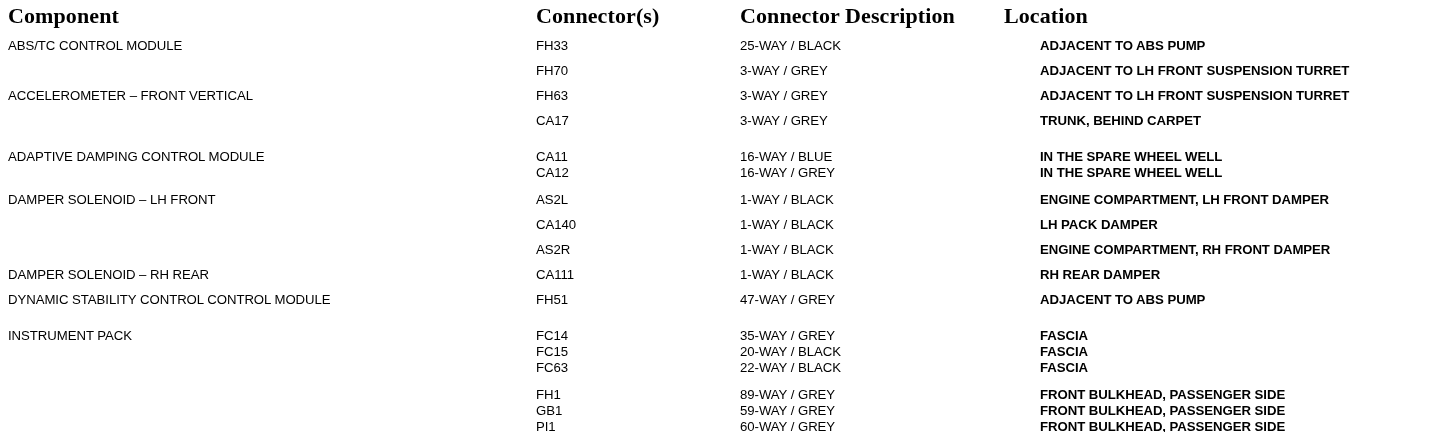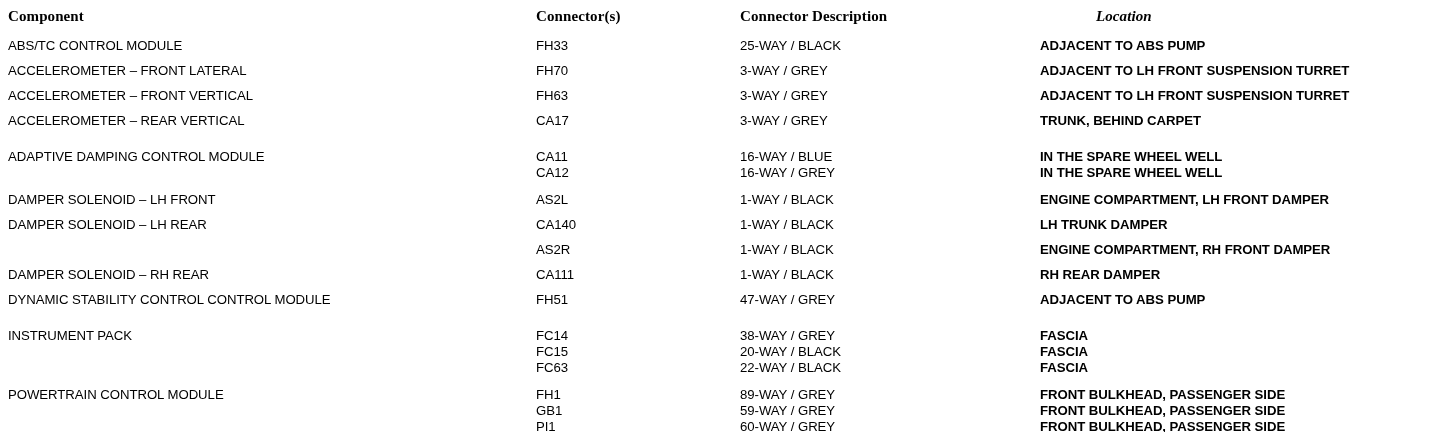--- a/index.html
+++ b/index.html
@@ -25,21 +25,21 @@
   
   .head {
     position: relative;
     height: 34px;
   }
   .head .cell {
     position: absolute;
     top: 0;
     font-family: "Liberation Serif", serif;
     font-weight: bold;
-    font-size: 15px;
+    font-size: 22px;
     line-height: 24px;
     letter-spacing: 0.1px;
     white-space: nowrap;
   }
 
   
   .rows { position: relative; }
 
   .row {
     position: relative;
@@ -70,21 +70,21 @@
 
   
   .c-component   { left: 8px; }
   .c-connector   { left: 536px; }
   .c-description { left: 740px; }
   .c-location    { left: 1040px; font-weight: bold; }
 
   .head .c-component   { left: 8px; }
   .head .c-connector   { left: 536px; }
   .head .c-description { left: 740px; }
-  .head .c-location    { left: 1096px; font-style: italic; }
+  .head .c-location    { left: 1004px; }
 </style>
 </head>
 <body>
 
 <div class="table">
 
   <div class="head">
     <span class="cell c-component">Component</span>
     <span class="cell c-connector">Connector(s)</span>
     <span class="cell c-description">Connector Description</span>
@@ -95,37 +95,35 @@
       <div class="row single">
         <div class="line">
           <span class="cell c-component">ABS/TC CONTROL MODULE</span>
           <span class="cell c-connector">FH33</span>
           <span class="cell c-description">25-WAY / BLACK</span>
           <span class="cell c-location">ADJACENT TO ABS PUMP</span>
         </div>
       </div>
       <div class="row single">
         <div class="line">
-          <span class="cell c-component">ACCELEROMETER – FRONT LATERAL</span>
           <span class="cell c-connector">FH70</span>
           <span class="cell c-description">3-WAY / GREY</span>
           <span class="cell c-location">ADJACENT TO LH FRONT SUSPENSION TURRET</span>
         </div>
       </div>
       <div class="row single">
         <div class="line">
           <span class="cell c-component">ACCELEROMETER – FRONT VERTICAL</span>
           <span class="cell c-connector">FH63</span>
           <span class="cell c-description">3-WAY / GREY</span>
           <span class="cell c-location">ADJACENT TO LH FRONT SUSPENSION TURRET</span>
         </div>
       </div>
       <div class="row single">
         <div class="line">
-          <span class="cell c-component">ACCELEROMETER – REAR VERTICAL</span>
           <span class="cell c-connector">CA17</span>
           <span class="cell c-description">3-WAY / GREY</span>
           <span class="cell c-location">TRUNK, BEHIND CARPET</span>
         </div>
       </div>
       <div class="row multi gap-before gap-after">
         <div class="line">
           <span class="cell c-component">ADAPTIVE DAMPING CONTROL MODULE</span>
           <span class="cell c-connector">CA11</span>
           <span class="cell c-description">16-WAY / BLUE</span>
@@ -140,24 +138,23 @@
       <div class="row single gap-before">
         <div class="line">
           <span class="cell c-component">DAMPER SOLENOID – LH FRONT</span>
           <span class="cell c-connector">AS2L</span>
           <span class="cell c-description">1-WAY / BLACK</span>
           <span class="cell c-location">ENGINE COMPARTMENT, LH FRONT DAMPER</span>
         </div>
       </div>
       <div class="row single">
         <div class="line">
-          <span class="cell c-component">DAMPER SOLENOID – LH REAR</span>
           <span class="cell c-connector">CA140</span>
           <span class="cell c-description">1-WAY / BLACK</span>
-          <span class="cell c-location">LH TRUNK DAMPER</span>
+          <span class="cell c-location">LH PACK DAMPER</span>
         </div>
       </div>
       <div class="row single">
         <div class="line">
           <span class="cell c-connector">AS2R</span>
           <span class="cell c-description">1-WAY / BLACK</span>
           <span class="cell c-location">ENGINE COMPARTMENT, RH FRONT DAMPER</span>
         </div>
       </div>
       <div class="row single">
@@ -173,37 +170,36 @@
           <span class="cell c-component">DYNAMIC STABILITY CONTROL CONTROL MODULE</span>
           <span class="cell c-connector">FH51</span>
           <span class="cell c-description">47-WAY / GREY</span>
           <span class="cell c-location">ADJACENT TO ABS PUMP</span>
         </div>
       </div>
       <div class="row multi gap-before gap-after">
         <div class="line">
           <span class="cell c-component">INSTRUMENT PACK</span>
           <span class="cell c-connector">FC14</span>
-          <span class="cell c-description">38-WAY / GREY</span>
+          <span class="cell c-description">35-WAY / GREY</span>
           <span class="cell c-location">FASCIA</span>
         </div>
         <div class="line">
           <span class="cell c-connector">FC15</span>
           <span class="cell c-description">20-WAY / BLACK</span>
           <span class="cell c-location">FASCIA</span>
         </div>
         <div class="line">
           <span class="cell c-connector">FC63</span>
           <span class="cell c-description">22-WAY / BLACK</span>
           <span class="cell c-location">FASCIA</span>
         </div>
       </div>
       <div class="row multi gap-before gap-after">
         <div class="line">
-          <span class="cell c-component">POWERTRAIN CONTROL MODULE</span>
           <span class="cell c-connector">FH1</span>
           <span class="cell c-description">89-WAY / GREY</span>
           <span class="cell c-location">FRONT BULKHEAD, PASSENGER SIDE</span>
         </div>
         <div class="line">
           <span class="cell c-connector">GB1</span>
           <span class="cell c-description">59-WAY / GREY</span>
           <span class="cell c-location">FRONT BULKHEAD, PASSENGER SIDE</span>
         </div>
         <div class="line">

